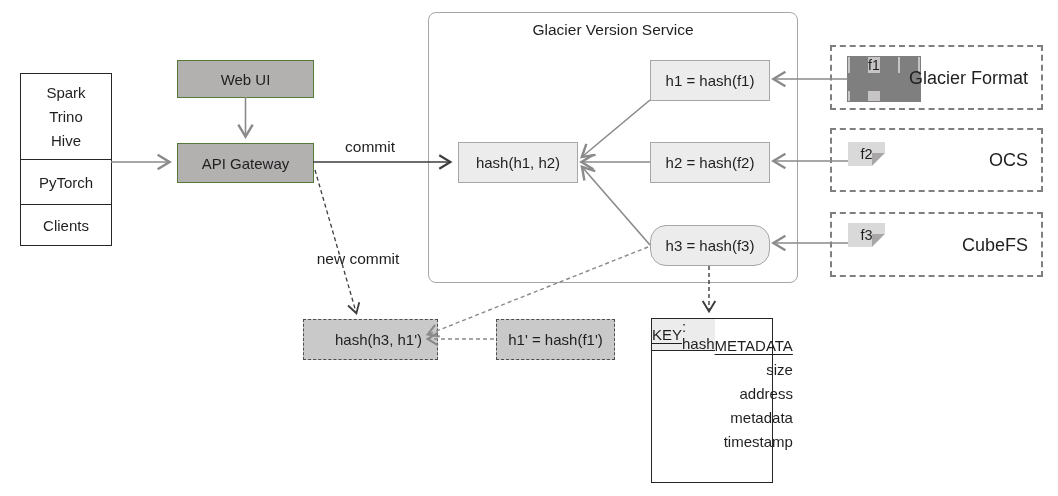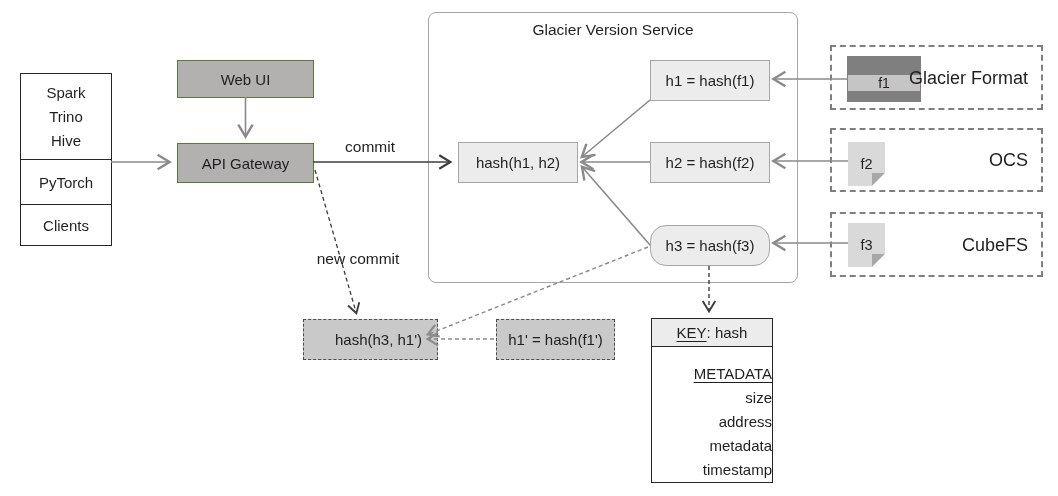--- a/index.html
+++ b/index.html
@@ -27,33 +27,33 @@
   .h1box{left:650px;top:60px;width:118px;height:39px;}
   .h2box{left:650px;top:142px;width:118px;height:39px;}
   .h3box{left:650px;top:225px;width:118px;height:39px;border-radius:16px;}
   
   .storage{left:830px;width:209px;border:2px dashed #7f7f7f;background:transparent;}
   .gformat{top:45px;height:61px;}
   .ocsbox{top:128px;height:60px;}
   .cubefsbox{top:212px;height:61px;}
   .storage-label{position:absolute;right:13px;top:50%;transform:translateY(-50%);font-size:18px;}
   
-  .grid-icon{position:absolute;left:15px;top:9px;width:72px;height:44px;display:grid;grid-template-columns:repeat(1,1fr);grid-template-rows:repeat(2,1fr);gap:18px;background:#7f7f7f;border:1.5px solid #7f7f7f;}
+  .grid-icon{position:absolute;left:15px;top:9px;width:72px;height:44px;display:grid;grid-template-columns:repeat(4,1fr);grid-template-rows:repeat(2,1fr);gap:18px;background:#7f7f7f;border:1.5px solid #7f7f7f;}
   .grid-icon .cell{background:#c6c4c4;display:flex;align-items:center;justify-content:center;font-size:14px;}
   
-  .note-icon{position:absolute;left:16px;width:37px;height:44px;background:#d9d9d9;display:flex;align-items:center;justify-content:center;font-size:14.5px;clip-path:polygon(0 0,100% 0,100% calc(100% - 13px),calc(100% - 13px) 100%,0 100%);}
+  .note-icon{position:absolute;left:16px;width:37px;height:24px;background:#d9d9d9;display:flex;align-items:center;justify-content:center;font-size:14.5px;clip-path:polygon(0 0,100% 0,100% calc(100% - 13px),calc(100% - 13px) 100%,0 100%);}
   .note-icon::after{content:"";position:absolute;right:0;bottom:0;width:13px;height:13px;background:#a8a6a6;clip-path:polygon(0 0,100% 0,0 100%);}
   .note-f2{top:12px;}
   .note-f3{top:9px;}
   
   .dashedbox{background:#c9c9c9;border:1.5px dashed #4d4d4d;display:flex;align-items:center;justify-content:center;font-size:15px;}
   .newroot{left:303px;top:319px;width:117px;height:39px;padding-left:16px;}
   .h1pbox{left:496px;top:319px;width:117px;height:39px;}
   
-  .kvtable{left:651px;top:318px;width:120px;height:163px;border:1.4px solid #262626;background:#fff;display:flex;flex-direction:column;}
+  .kvtable{left:651px;top:318px;width:120px;height:163px;border:1.4px solid #262626;background:#fff;display:flex;flex-direction:row;}
   .kv-header{height:31px;background:#ececec;border-bottom:1.4px solid #262626;display:flex;align-items:center;justify-content:center;font-size:15px;}
   .kv-body{flex:1;text-align:right;padding-top:15px;font-size:15px;line-height:24px;}
   .ul{text-decoration:underline;text-underline-offset:3px;}
   
   .flow-label{font-size:15.5px;text-align:center;}
   .commit-label{left:336px;top:138px;width:68px;}
   .newcommit-label{left:308px;top:250px;width:100px;}
   
   .wires{position:absolute;left:0;top:0;width:1058px;height:496px;pointer-events:none;z-index:5;}
 </style>

